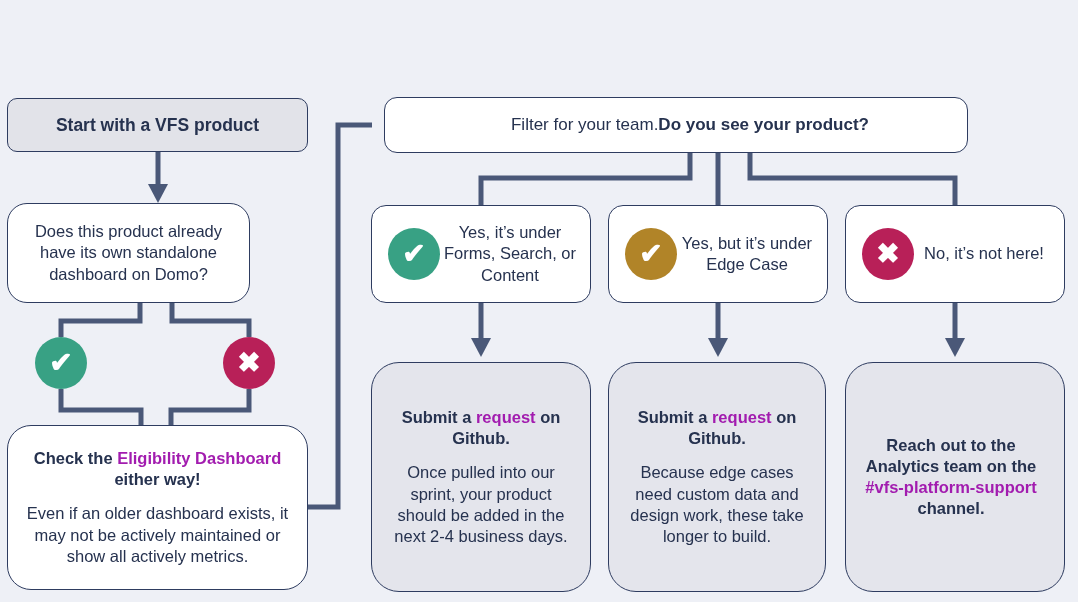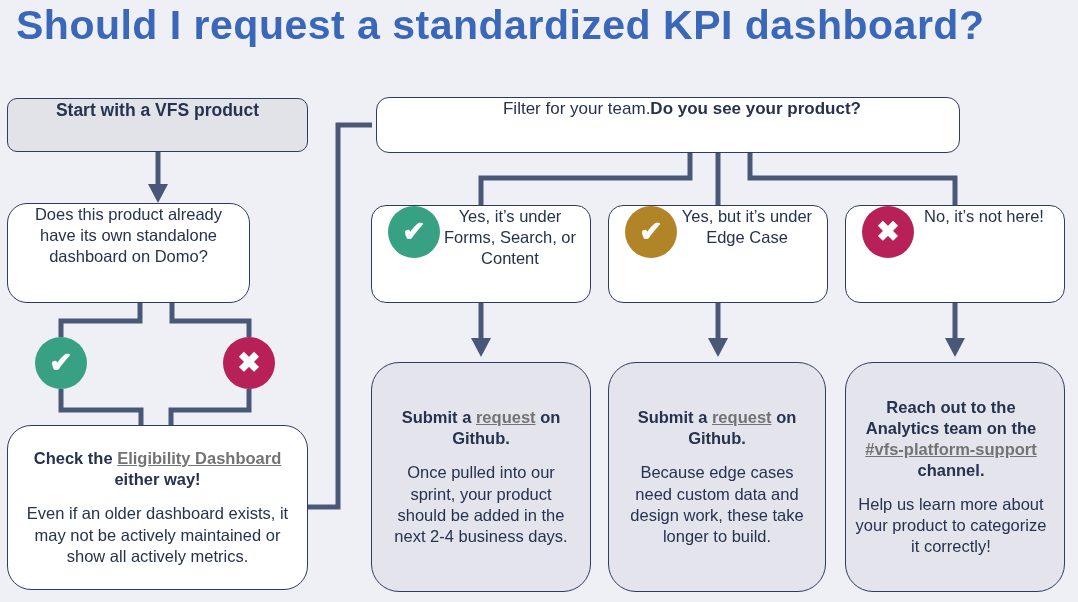--- a/index.html
+++ b/index.html
@@ -11,21 +11,21 @@
   }
   .title {
     position:absolute; left:16px; top:2px; margin:0;
     font-size:41px; font-weight:bold; letter-spacing:0.5px;
     color:#3a67b7; white-space:nowrap;
   }
   svg.connectors { position:absolute; left:0; top:0; z-index:0; }
   .node {
     position:absolute; box-sizing:border-box; z-index:1;
     background:#ffffff; border:1.6px solid #2e3c60;
-    display:flex; justify-content:center;
+    display:flex; align-items:center; justify-content:center;
     text-align:center; font-size:16.5px; line-height:1.28;
   }
   .node.gray { background:#e4e5ec; }
   .node.start { border-radius:10px; font-size:17.5px; font-weight:bold; background:#e2e3e9; }
   .node.question { border-radius:20px; padding:0 14px; }
   .node.result { border-radius:24px; padding:5px 14px; flex-direction:column; }
   .node.filter { border-radius:13px; font-size:17px; }
   .node.option { border-radius:15px; padding:0 10px 0 16px; justify-content:flex-start; }
   .node.outcome { border-radius:28px; padding:0 16px; flex-direction:column; }
   .badge {
@@ -33,30 +33,29 @@
     display:flex; align-items:center; justify-content:center;
     color:#ffffff; font-weight:bold; flex:0 0 auto; z-index:1;
   }
   .badge.free { position:absolute; }
   .badge .glyph { font-size:28px; line-height:1; }
   .option .label { flex:1; }
   .node-heading { font-weight:bold; }
   .node-body { margin-top:13px; }
   .bold { font-weight:bold; }
   a.link, span.link {
-    color:#737373; font-weight:bold; text-decoration:underline;
+    color:#a21caf; font-weight:bold; 
     overflow-wrap:anywhere; cursor:pointer;
   }
 </style>
 </head>
 <body>
 
 <div class="stage">
 
-  <h1 class="title">Should I request a standardized KPI dashboard?</h1>
 
   <svg class="connectors" width="1078" height="602" viewBox="0 0 1078 602" fill="none" stroke="#4a5878" stroke-width="5">
 
     <path d="M158 152 V186"></path>
     <polygon points="148,184 168,184 158,203" fill="#4a5878" stroke="none"></polygon>
 
     <path d="M140 303 V321 H61 V337"></path>
     <path d="M172 303 V321 H249 V337"></path>
 
     <path d="M61 389 V410 H141 V427"></path>
@@ -92,21 +91,21 @@
     <span class="glyph">✖</span>
   </div>
 
   <div class="node result" style="left:7px; top:425px; width:301px; height:165px;">
     <div class="node-heading">
       <span>Check the </span><a class="link">Eligibility Dashboard</a><span> either way!</span>
     </div>
     <div class="node-body">Even if an older dashboard exists, it may not be actively maintained or show all actively metrics.</div>
   </div>
 
-  <div class="node filter" style="left:376px; top:97px; width:584px; height:56px;padding-left:28px;">
+  <div class="node filter" style="left:384px; top:97px; width:584px; height:56px;padding-left:28px;">
     <span>Filter for your team. </span>
       <span class="bold">Do you see your product?</span>
   </div>
 
   <div class="node option" style="left:371px; top:205px; width:220px; height:98px;">
     <div class="badge" style="background-color: rgb(56, 161, 132);">
       <span class="glyph">✔</span>
     </div>
     <span class="label">Yes, it’s under Forms, Search, or Content</span>
   </div>
@@ -136,16 +135,15 @@
     <div class="node-heading">
       <span>Submit a </span><a class="link">request</a><span> on Github.</span>
     </div>
     <div class="node-body">Because edge cases need custom data and design work, these take longer to build.</div>
   </div>
 
   <div class="node outcome gray" style="left:845px; top:362px; width:220px; height:230px;padding-left:8px;">
     <div class="node-heading">
       <span>Reach out to the Analytics team on the </span><a class="link">#vfs-platform-support</a><span> channel.</span>
     </div>
-    <div class="node-body">Help us  learn more about your product to categorize it correctly!</div>
   </div>
 
 </div>
 
 </body></html>

